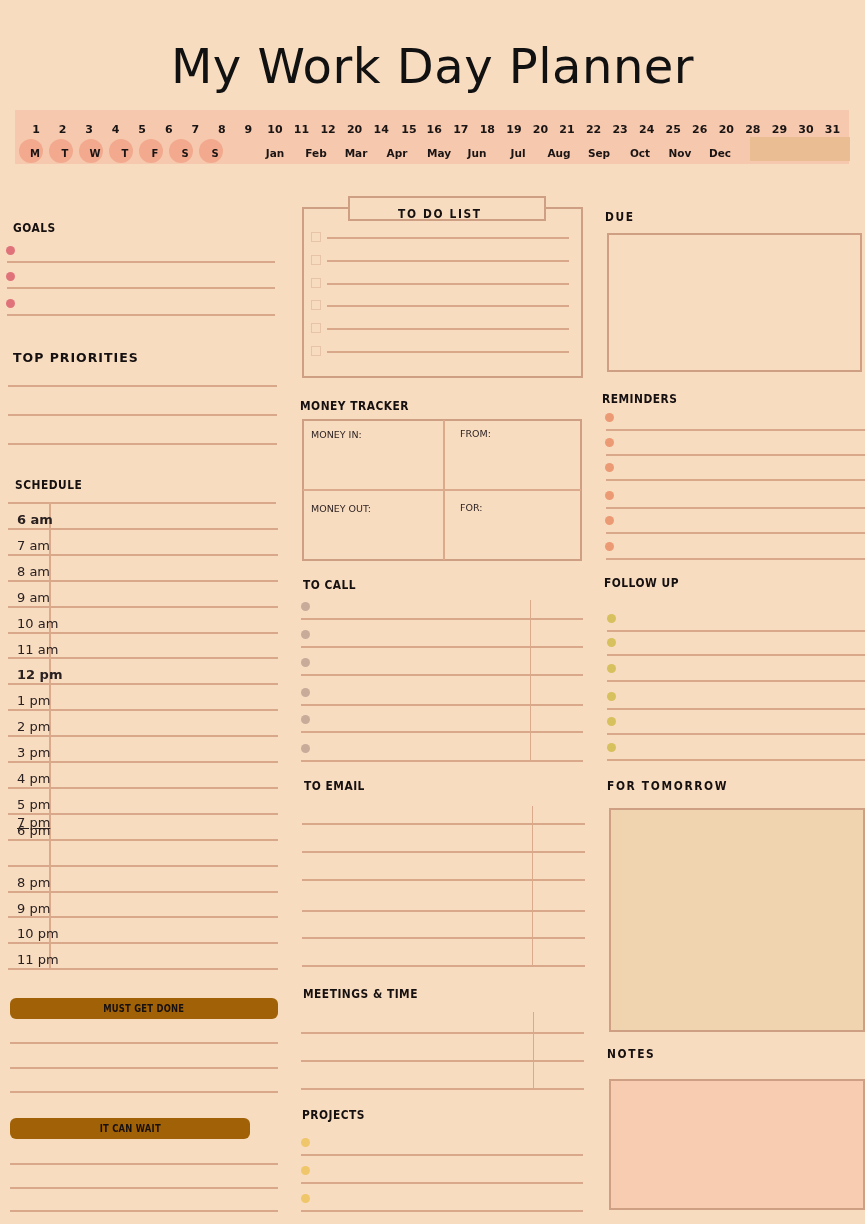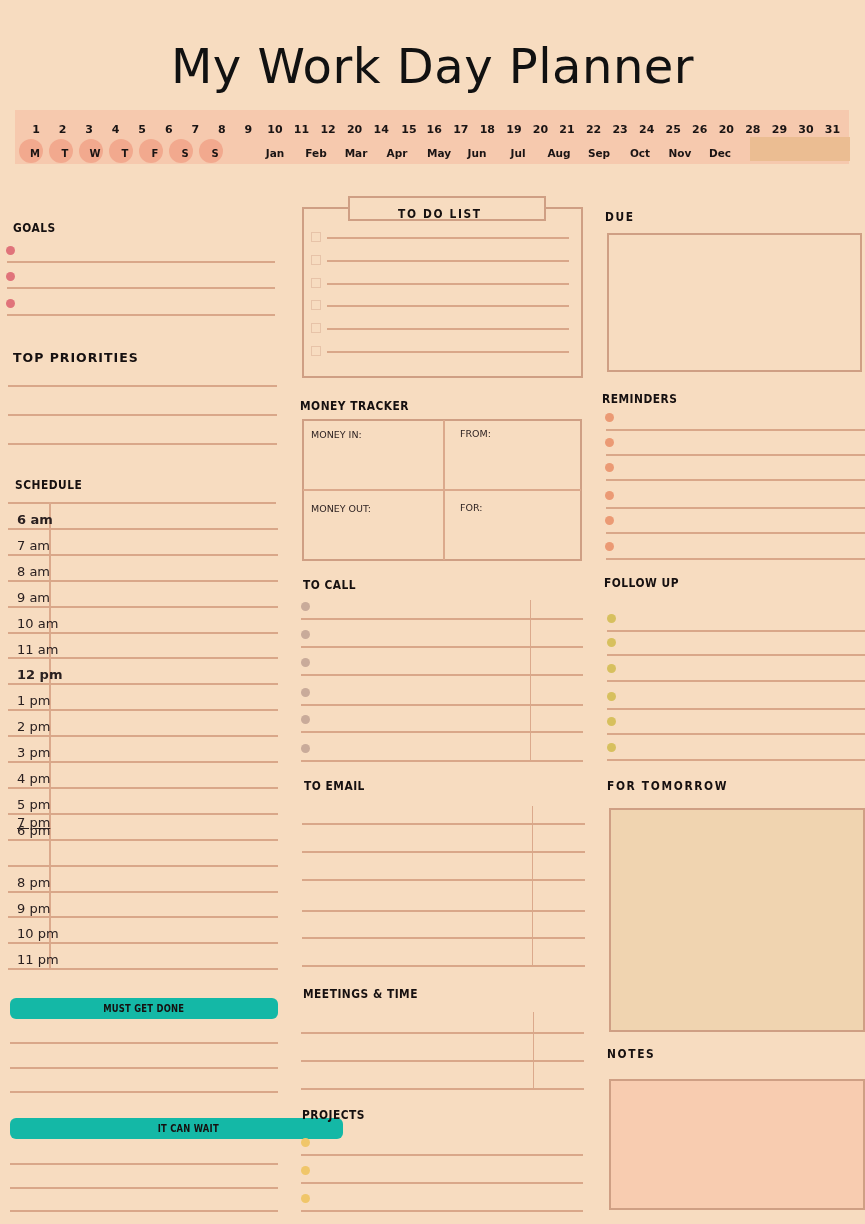--- a/index.html
+++ b/index.html
@@ -49,21 +49,21 @@
   }
   .line { position:absolute; height:2px; background:#d9a789; }
   .thin { position:absolute; background:#dba98c; }
   .dot { position:absolute; width:9px; height:9px; border-radius:50%; }
   .box { position:absolute; border:2px solid #cf9f84; box-sizing:border-box; }
   .sched-label {
     position:absolute; left:17px; font-size:13px; font-family:"DejaVu Sans", sans-serif; color:#2a2020;
   }
   .sched-label.bold { font-weight:bold; }
   .pill {
-    position:absolute; background:#14b8a6; border-radius:6px; height:21px;
+    position:absolute; background:#a16207; border-radius:6px; height:21px;
     text-align:center;
   }
   .pill span {
     display:inline-block; margin-top:4px;
     font-family:"DejaVu Sans", sans-serif; font-weight:bold; font-size:10.5px;
     transform:scaleX(0.8); letter-spacing:0.3px; color:#161010;
   }
   .chk { position:absolute; width:8px; height:8px; border:1px solid #e7c3a8; }
   .money-lbl { position:absolute; font-size:9.5px; font-family:"DejaVu Sans", sans-serif; color:#2a1f1f; }
 </style>
@@ -147,21 +147,21 @@
 <div id="priorities"></div>
 
 <div class="abs h" style="left:15px;top:477px;">SCHEDULE</div>
 <div id="schedule"></div>
 
 <div class="pill" style="left:10px;top:998px;width:268px;">
   <span>MUST GET DONE</span>
 </div>
 <div id="mustdone"></div>
 
-<div class="pill" style="left:10px;top:1118px;width:309px;padding-left:24px;">
+<div class="pill" style="left:10px;top:1118px;width:240px;">
   <span>IT CAN WAIT</span>
 </div>
 <div id="canwait"></div>
 
 <div class="box" style="left:302px;top:207px;width:281px;height:171px;"></div>
 <div class="box" style="left:348px;top:196px;width:198px;height:25px;background:#f7dcc0;"></div>
 <div class="abs h" style="left:398px;top:206px;letter-spacing:2px;">TO DO LIST</div>
 <div id="todo"></div>
 
 <div class="abs h" style="left:300px;top:398px;">MONEY TRACKER</div>

